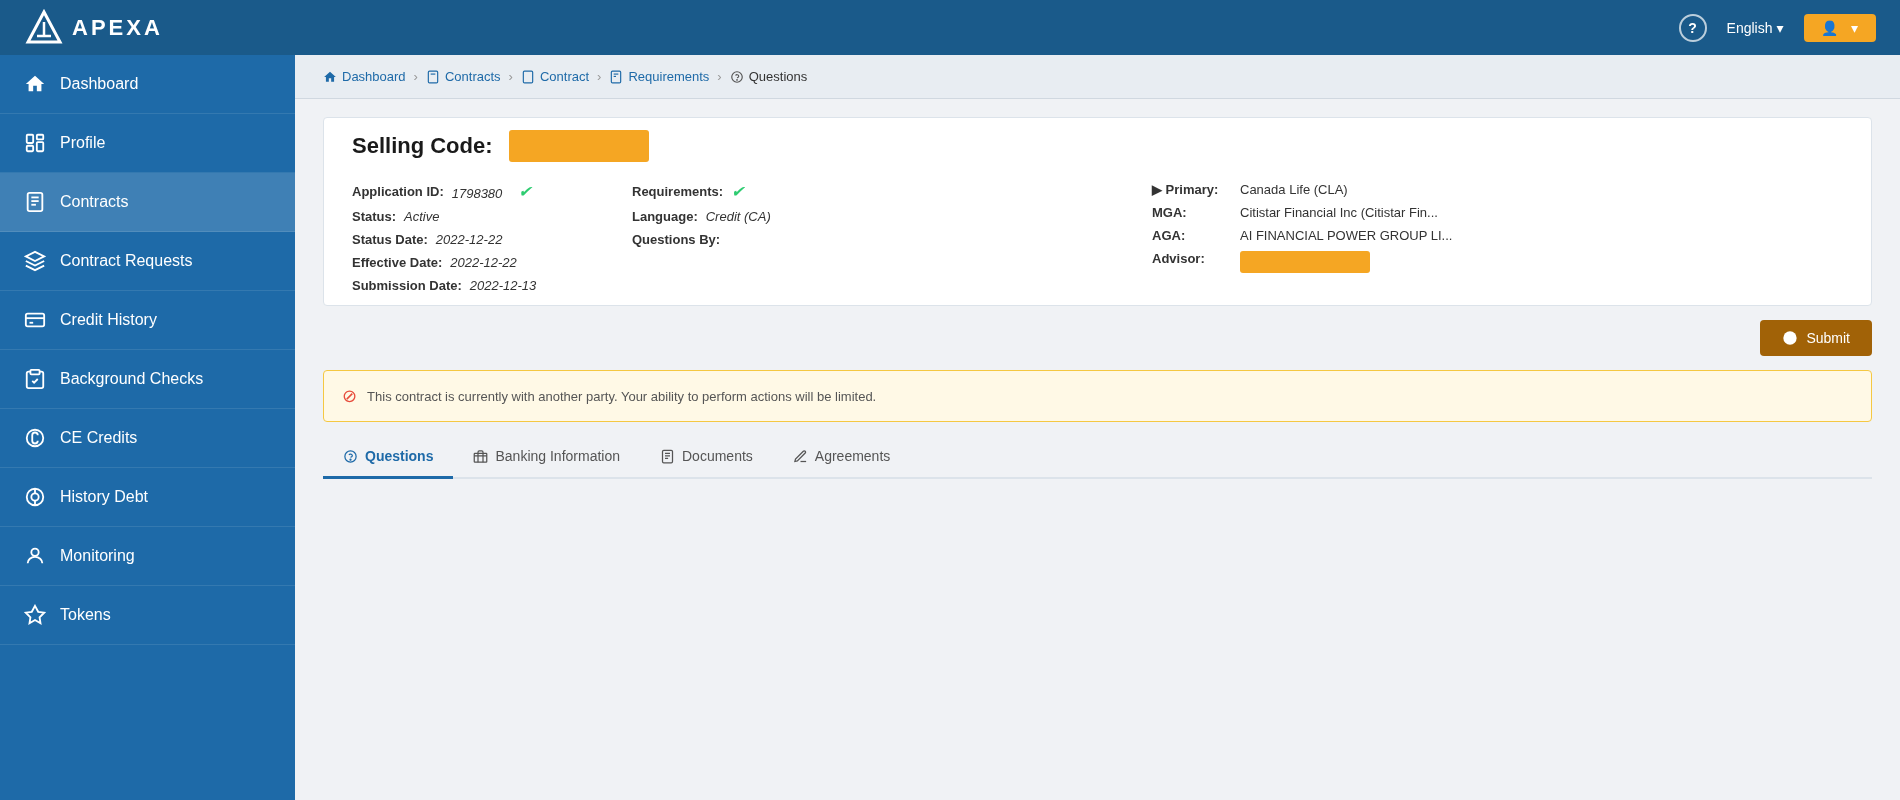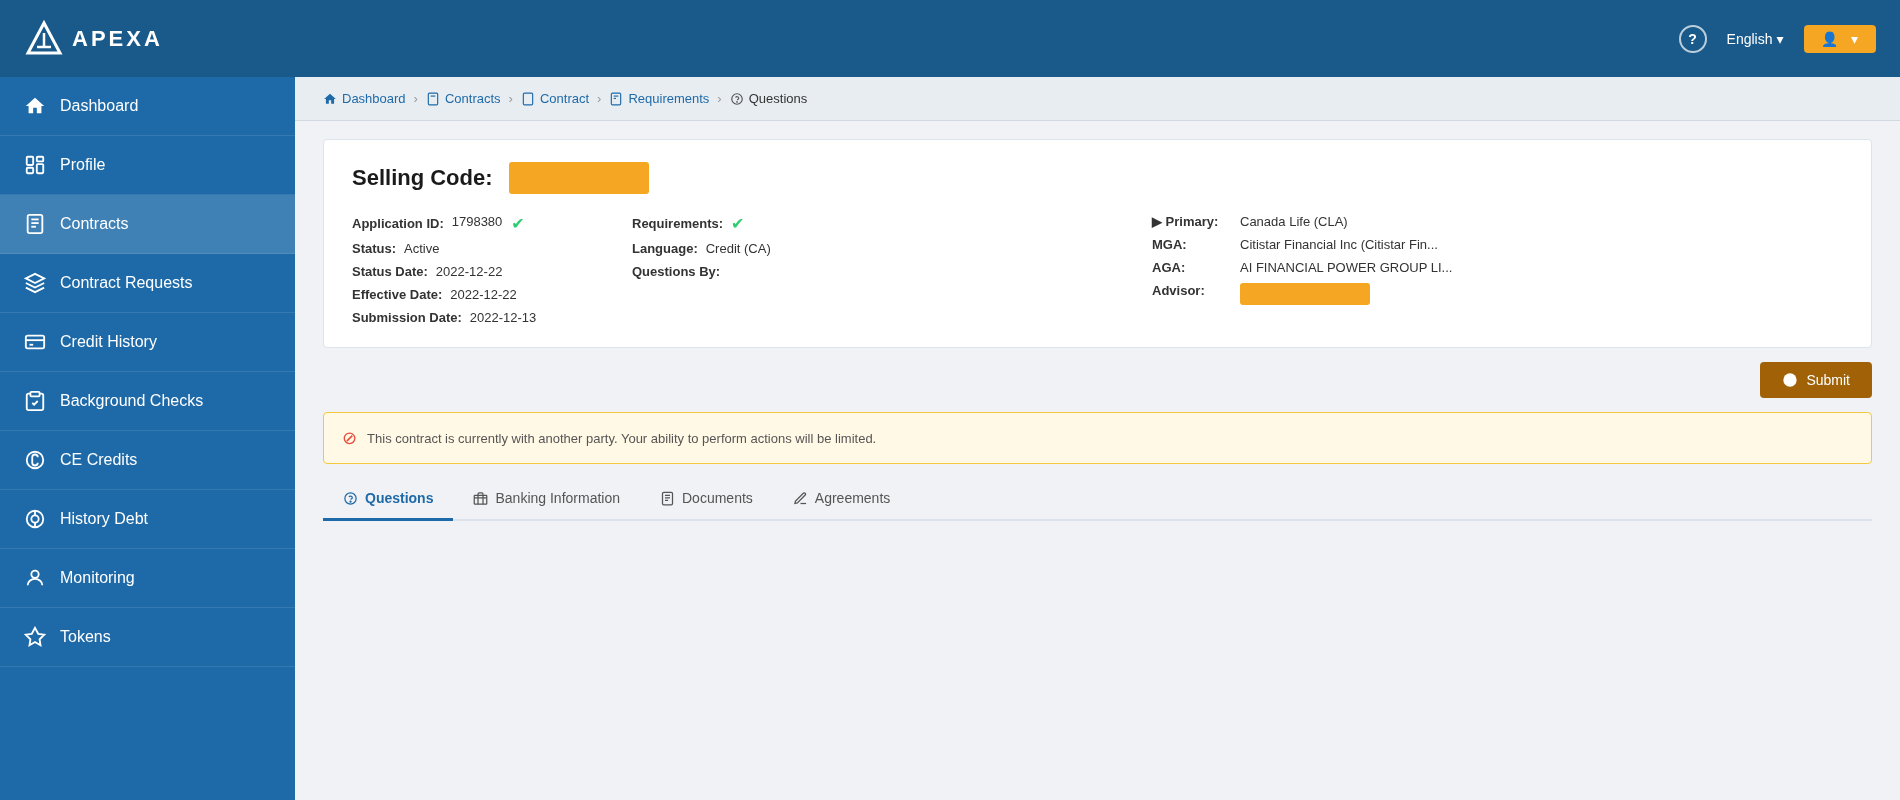--- a/index.html
+++ b/index.html
@@ -1,21 +1,21 @@
 <!DOCTYPE html>
 <html><head>
   <meta charset="utf-8">
   <style>
     * { box-sizing: border-box; margin: 0; padding: 0; }
     body { font-family: 'Segoe UI', Arial, sans-serif; font-size: 14px; background: #f0f2f5; display: flex; flex-direction: column; height: 800px; width: 1900px; overflow: hidden; }
 
     
     .topnav {
       background: #1a5a8a;
-      height: 77px;
+      height: 55px;
       display: flex;
       align-items: center;
       padding: 0 24px;
       justify-content: space-between;
       flex-shrink: 0;
     }
     .topnav-logo {
       display: flex;
       align-items: center;
       gap: 8px;
@@ -106,21 +106,21 @@
     .breadcrumb-item { color: #1e6aa8; cursor: pointer; display: flex; align-items: center; gap: 5px; }
     .breadcrumb-item:last-child { color: #333; cursor: default; }
     .breadcrumb-sep { color: #999; }
 
     
     .card {
       background: white;
       margin: 18px 28px 0 28px;
       border-radius: 4px;
       border: 1px solid #dce3ea;
-      padding: 22px 28px;
+      padding: 12px 28px;
     }
 
     .selling-code-row {
       display: flex;
       align-items: center;
       gap: 16px;
       margin-bottom: 20px;
     }
     .selling-code-label {
       font-size: 22px;
@@ -136,21 +136,21 @@
 
     .info-grid {
       display: grid;
       grid-template-columns: 280px 280px 240px 1fr;
       gap: 0;
       align-items: start;
     }
     .info-col { display: flex; flex-direction: column; gap: 8px; }
     .info-row { display: flex; gap: 8px; align-items: center; }
     .info-label { font-weight: 700; font-size: 13px; color: #333; white-space: nowrap; }
-    .info-value { font-size: 13px; color: #333; display: flex; align-items: flex-start; gap: 9px; }
+    .info-value { font-size: 13px; color: #333; display: flex; align-items: flex-end; gap: 16px; font-style: italic; }
     .check-icon { color: #2ecc71; font-size: 16px; }
 
     .right-col { display: flex; flex-direction: column; gap: 8px; }
     .right-row { display: flex; gap: 8px; align-items: flex-start; }
     .right-label { font-weight: 700; font-size: 13px; color: #333; white-space: nowrap; min-width: 80px; }
     .right-value { font-size: 13px; color: #333; }
     .advisor-box { background: #f5a623; width: 130px; height: 22px; border-radius: 3px; }
 
     
     .submit-row {

